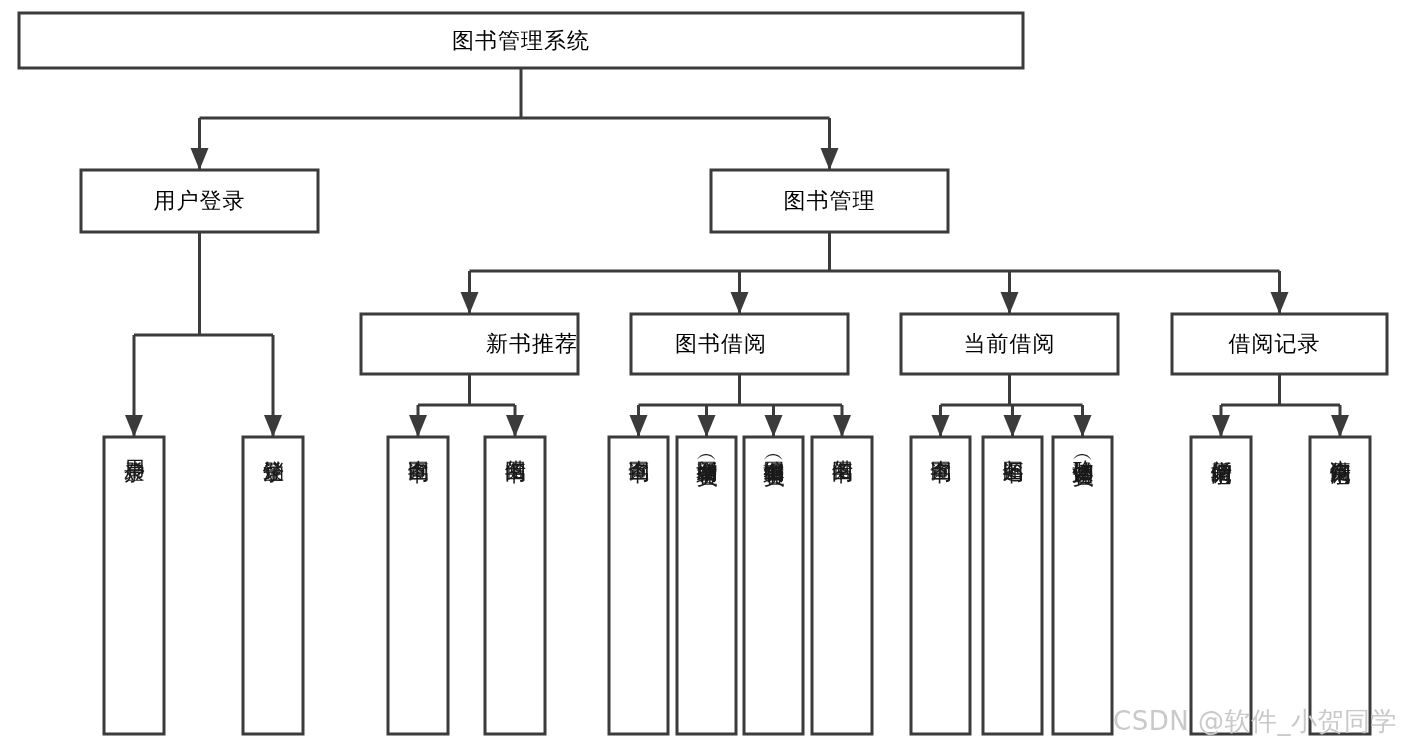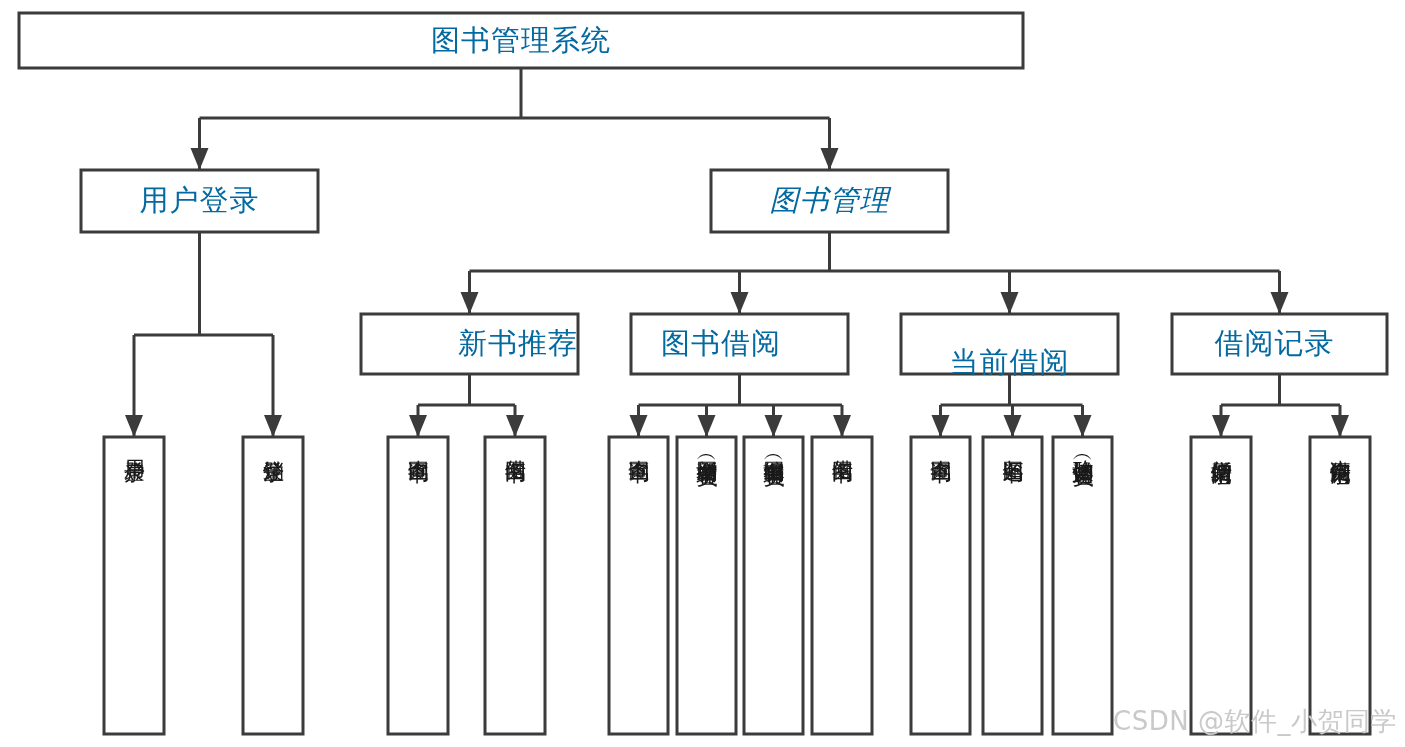--- a/index.html
+++ b/index.html
@@ -60,22 +60,22 @@
   }
   .hlabel-wrap {
     position: absolute;
     display: flex;
     align-items: center;
     justify-content: center;
     pointer-events: none;
   }
   .hlabel-text {
     font-family: "DejaVu Sans", "Liberation Sans", sans-serif;
-    font-size: 29px;
-    color: #0369a1;
+    font-size: 22px;
+    color: #000000;
     letter-spacing: 1px;
     white-space: nowrap;
   }
   .watermark {
     position: absolute;
     right: 8px;
     bottom: 8px;
     font-family: "DejaVu Sans", "Liberation Sans", sans-serif;
     font-size: 26px;
     color: #c9c9c9;
@@ -166,30 +166,30 @@
         <rect x="1310" y="437" width="60" height="297" class="node-box"></rect>
       </g>
   </svg>
   <div id="labels-layer">
       <div class="hlabel-wrap" style="left: 19px; top: 13px; width: 1004px; height: 55px;">
         <span class="hlabel-text">图书管理系统</span>
       </div>
       <div class="hlabel-wrap" style="left: 81px; top: 170px; width: 237px; height: 62px;">
         <span class="hlabel-text">用户登录</span>
       </div>
-      <div class="hlabel-wrap" style="left: 711px; top: 170px; width: 237px; height: 62px; font-style: italic;">
+      <div class="hlabel-wrap" style="left: 711px; top: 170px; width: 237px; height: 62px;">
         <span class="hlabel-text">图书管理</span>
       </div>
       <div class="hlabel-wrap" style="left: 361px; top: 314px; width: 217px; height: 60px; justify-content: flex-end;">
         <span class="hlabel-text">新书推荐</span>
       </div>
       <div class="hlabel-wrap" style="left: 631px; top: 314px; width: 180px; height: 60px;">
         <span class="hlabel-text">图书借阅</span>
       </div>
-      <div class="hlabel-wrap" style="left: 901px; top: 314px; width: 217px; height: 60px; margin-top: 19px;">
+      <div class="hlabel-wrap" style="left: 901px; top: 314px; width: 217px; height: 60px;">
         <span class="hlabel-text">当前借阅</span>
       </div>
       <div class="hlabel-wrap" style="left: 1172px; top: 314px; width: 205px; height: 60px;">
         <span class="hlabel-text">借阅记录</span>
       </div>
       <div class="vlabel-wrap" style="left: 104px; top: 443px; width: 60px; height: 285px;">
         <span class="vlabel-text">用户登录</span>
       </div>
       <div class="vlabel-wrap" style="left: 243px; top: 443px; width: 60px; height: 285px;">
         <span class="vlabel-text">注销登录</span>

